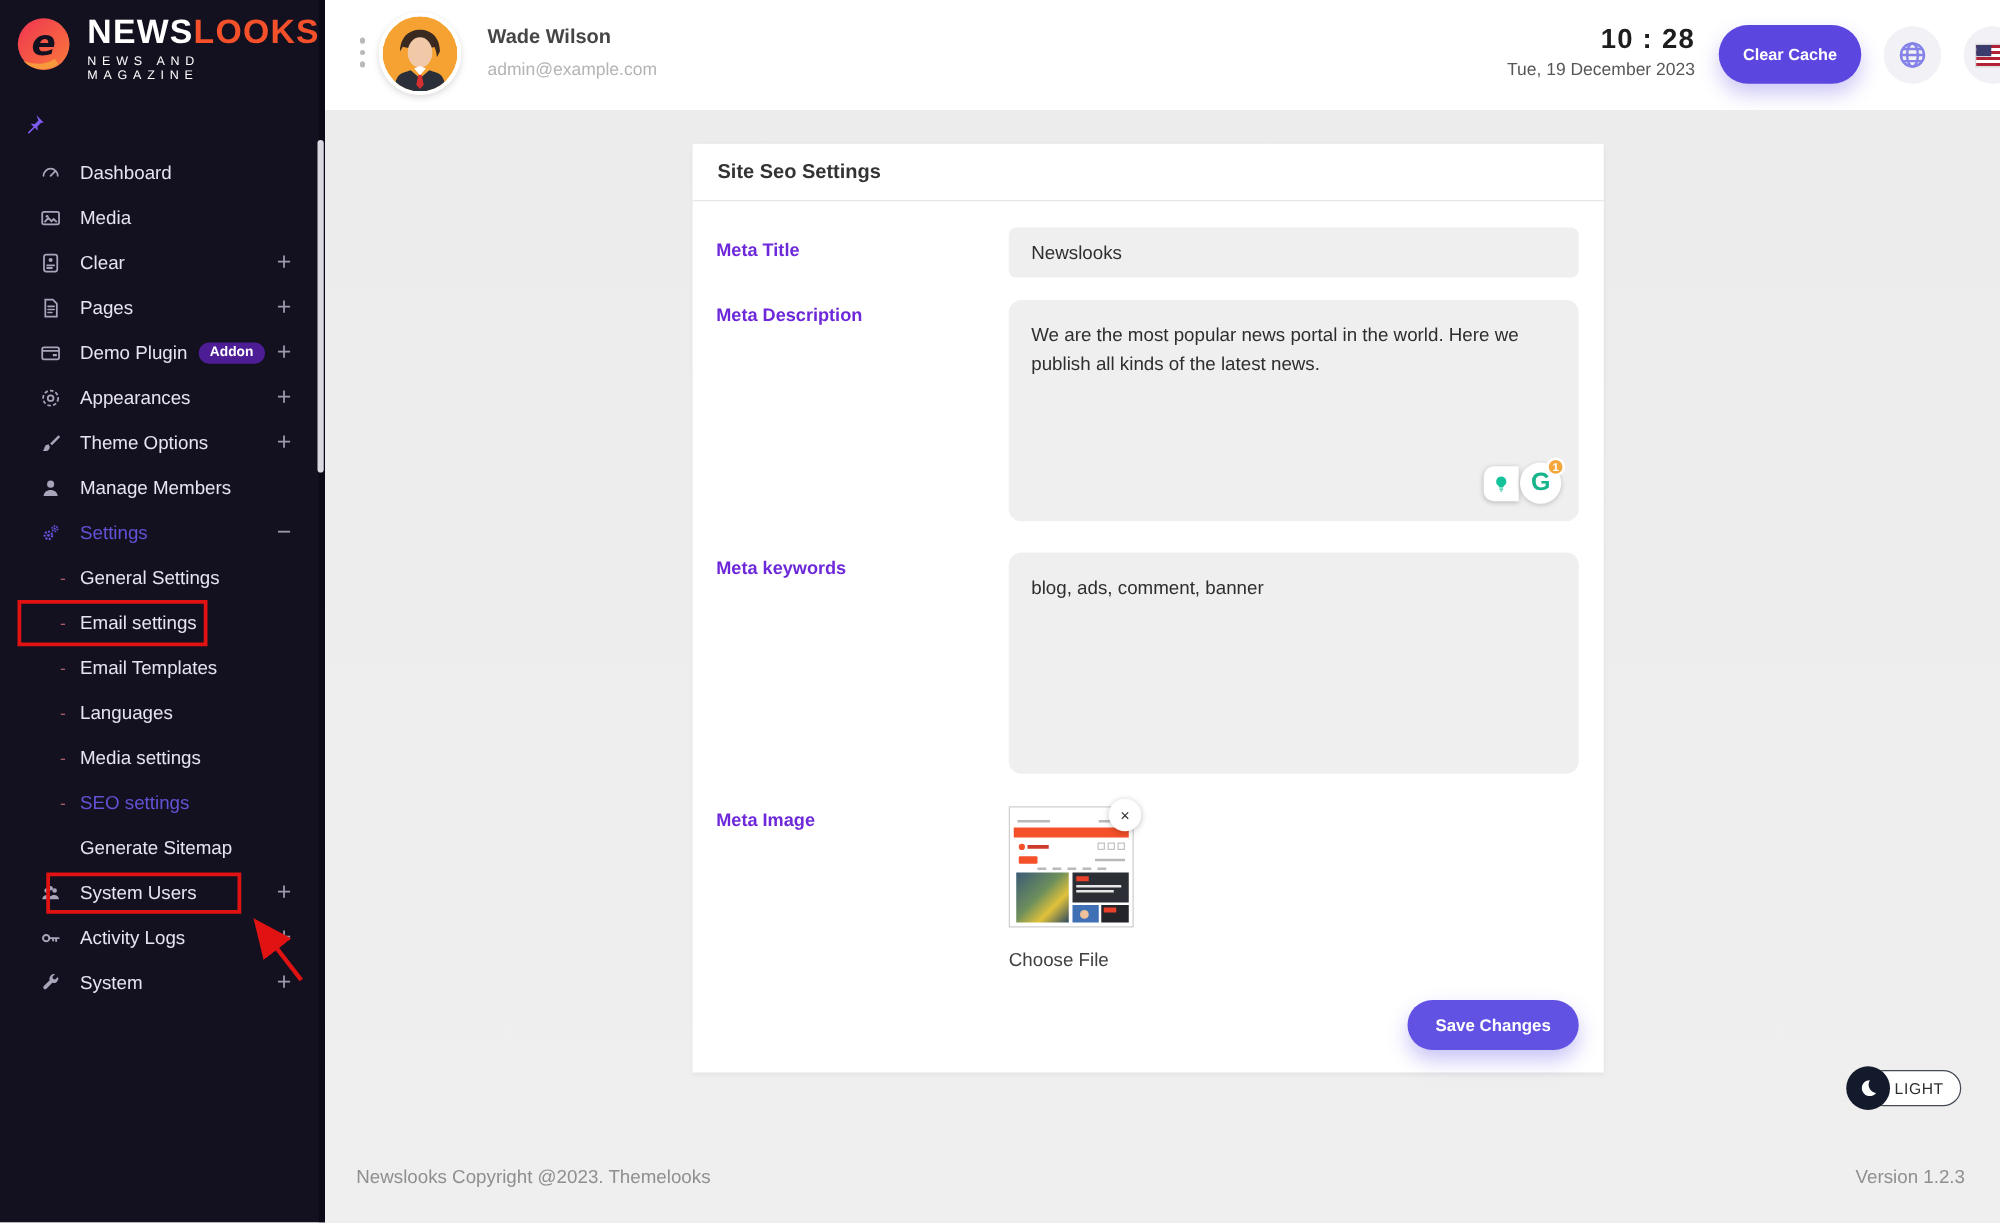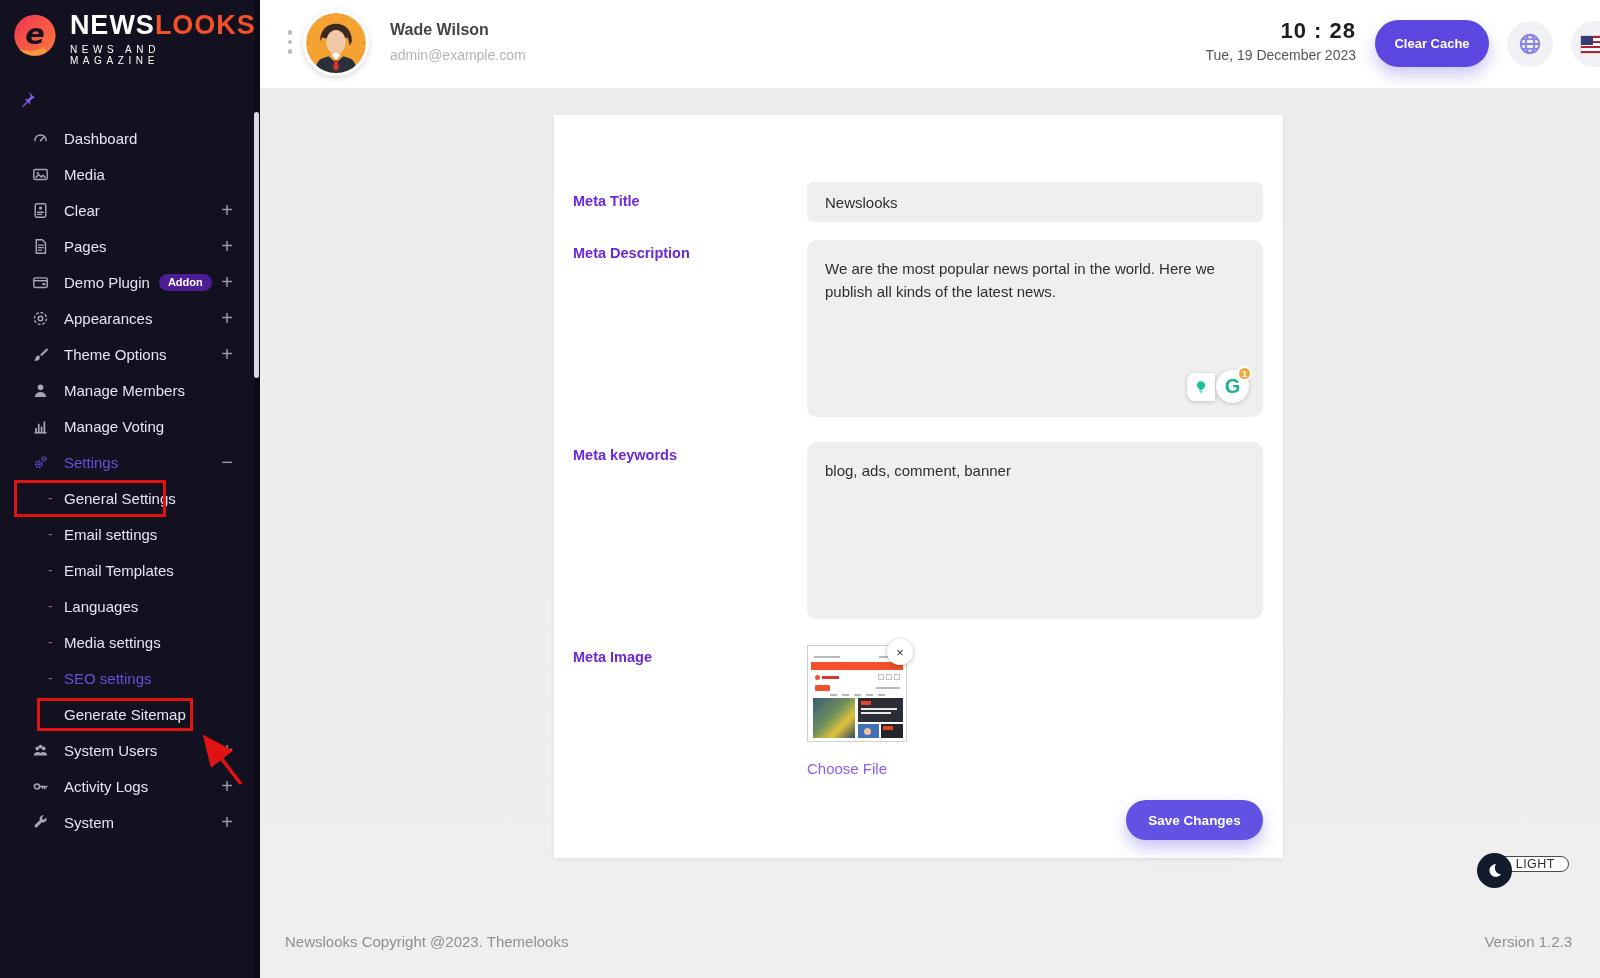--- a/index.html
+++ b/index.html
@@ -86,21 +86,21 @@
             cursor:pointer; }
   .gram-n { position:absolute; top:-4px; right:-3px; width:15px; height:15px; background:#f3a73c;
             border:2px solid #fff; border-radius:50%; font-size:9px; font-weight:bold;
             color:#fff; display:flex; align-items:center; justify-content:center; }
   .thumb { position:absolute; left:253px; top:530px; width:100px; height:97px;
            background:#fff; border:1px solid #cfcfcf; }
   .thumb-close { position:absolute; left:333px; top:524px; width:26px; height:26px;
                  border-radius:50%; background:#fff; box-shadow:0 1px 5px rgba(0,0,0,.25);
                  display:flex; align-items:center; justify-content:center; font-size:13px;
                  color:#333; cursor:pointer; z-index:3; }
-  .choosefile { position:absolute; left:253px; top:645px; font-size:15px; color:#8b5cf6;
+  .choosefile { position:absolute; left:253px; top:645px; font-size:15px; color:#404040;
                 text-decoration:none; cursor:pointer; }
   .savebtn { position:absolute; right:20px; top:685px; width:137px; height:40px; border:none;
              border-radius:20px; background:#6152e4; color:#fff; font-size:13.5px;
              font-weight:bold; font-family:"Liberation Sans",sans-serif; cursor:pointer;
              box-shadow:0 8px 16px rgba(97,82,228,.35); }
   
   .t-line { position:absolute; height:2px; background:#b9b9b9; }
   .t-nav { position:absolute; left:3px; right:3px; top:16px; height:8px; background:#f4502a; }
   .t-logo-dot { position:absolute; left:7px; top:29px; width:5px; height:5px;
                 border-radius:50%; background:#f4502a; }
@@ -115,21 +115,21 @@
   .t-tag { position:absolute; width:10px; height:4px; background:#e8402a; }
   .t-wline { position:absolute; height:2px; background:#e8e8e8; }
   .t-face { position:absolute; left:56px; top:82px; width:7px; height:7px; border-radius:50%; background:#f0c09a; }
 
   
   .copyright { position:absolute; left:285px; top:933px; font-size:15px; color:#8f8f8f; }
   .version { position:absolute; right:28px; top:933px; font-size:15px; color:#8f8f8f; }
 
   
   .toggle { position:absolute; left:1477px; top:853px; display:flex; align-items:center; cursor:pointer; }
-  .toggle-pill { position:absolute; left:16px; top:3px; width:76px; height:16px;
+  .toggle-pill { position:absolute; left:16px; top:3px; width:76px; height:29px;
                  border:1.5px solid #454a55; border-radius:15px; background:#fff;
                  display:flex; align-items:center; justify-content:flex-end; padding-right:13px; }
   .toggle-label { font-size:12.5px; color:#2e2e2e; letter-spacing:.5px; }
   .toggle-moon { position:relative; z-index:2; width:35px; height:35px; border-radius:50%;
                  background:#121a2b; display:flex; align-items:center; justify-content:center; }
 
   
   .anno { position:absolute; border:3px solid #e01212; background:transparent; z-index:9; pointer-events:none; }
   .anno1 { left:14px; top:480px; width:152px; height:37px; }
   .anno2 { left:37px; top:698px; width:156px; height:33px; }
@@ -240,29 +240,20 @@
     </div>
     <div class="mrow">
       <span class="icn">
           <svg width="17" height="17" viewBox="0 0 24 24">
             <circle cx="12" cy="7.5" r="4" fill="currentColor"></circle>
             <path d="M4 21c.5-4.5 3.7-7 8-7s7.5 2.5 8 7z" fill="currentColor"></path>
           </svg>
         </span>
       <span class="mlabel">Manage Members</span>
     </div>
-    <div class="mrow">
-      <span class="icn">
-          <svg width="17" height="17" viewBox="0 0 24 24">
-            <path d="M3.5 21h17" stroke="currentColor" stroke-width="2"></path>
-            <path d="M5.5 21v-7M9.5 21V8M13.5 21v-9M17.5 21V5" stroke="currentColor" stroke-width="2.4"></path>
-          </svg>
-        </span>
-      <span class="mlabel">Manage Voting</span>
-    </div>
     <div class="mrow active">
       <span class="icn">
           <svg width="17" height="17" viewBox="0 0 24 24">
             <circle cx="9.5" cy="14.5" r="4.2" fill="none" stroke="currentColor" stroke-width="2.6" stroke-dasharray="2.2 1.6"></circle>
             <circle cx="9.5" cy="14.5" r="1.6" fill="currentColor"></circle>
             <circle cx="16.8" cy="7" r="3" fill="none" stroke="currentColor" stroke-width="2.2" stroke-dasharray="1.8 1.3"></circle>
             <circle cx="16.8" cy="7" r="1.1" fill="currentColor"></circle>
           </svg>
         </span>
       <span class="mlabel">Settings</span>
@@ -377,20 +368,21 @@
   <div class="roundbtn flag-btn">
     <div class="flag">
         <i></i>
       </div>
   </div>
 </div>
 
 <div class="bg"></div>
 
 <div class="card">
+  <div class="card-title">Site Seo Settings</div>
 
   <div class="flabel" style="top:78px">Meta Title</div>
   <input class="ctl title-input" type="text" value="Newslooks" style="">
 
   <div class="flabel" style="top:130px">Meta Description</div>
   <div class="ta-wrap" style="top:125px; height:177px">
     <textarea class="ta" style="height: 177px;">We are the most popular news portal in the world. Here we publish all kinds of the latest news.</textarea>
     <div class="gram">
       <span class="gram-bulb">
         <svg width="14" height="14" viewBox="0 0 24 24">

